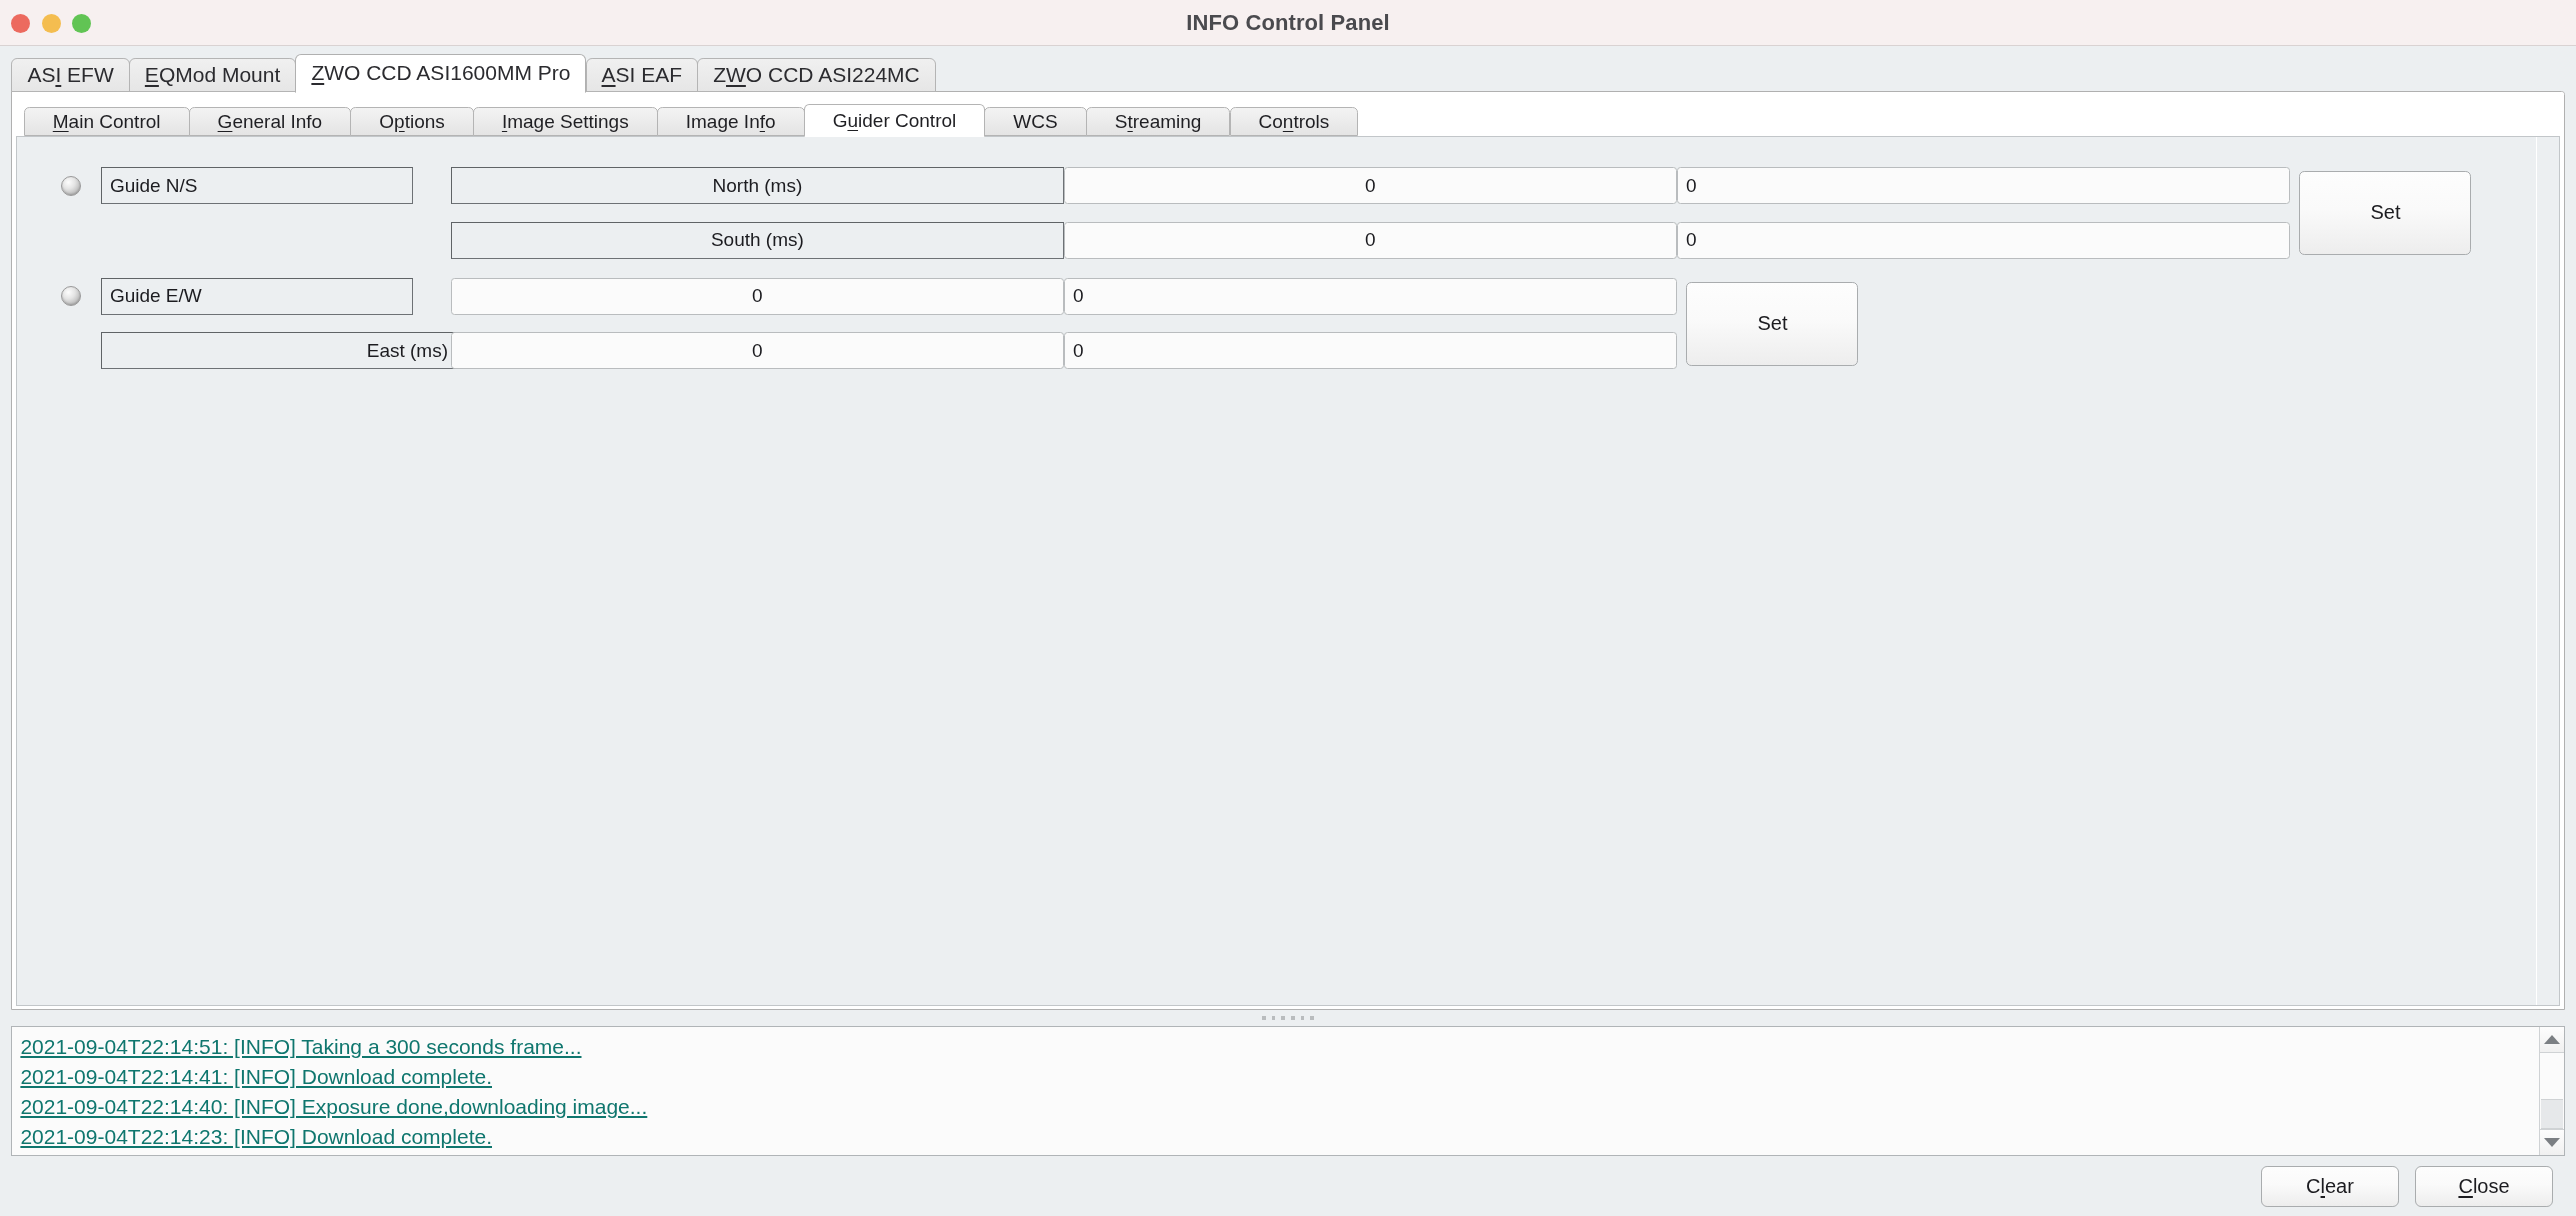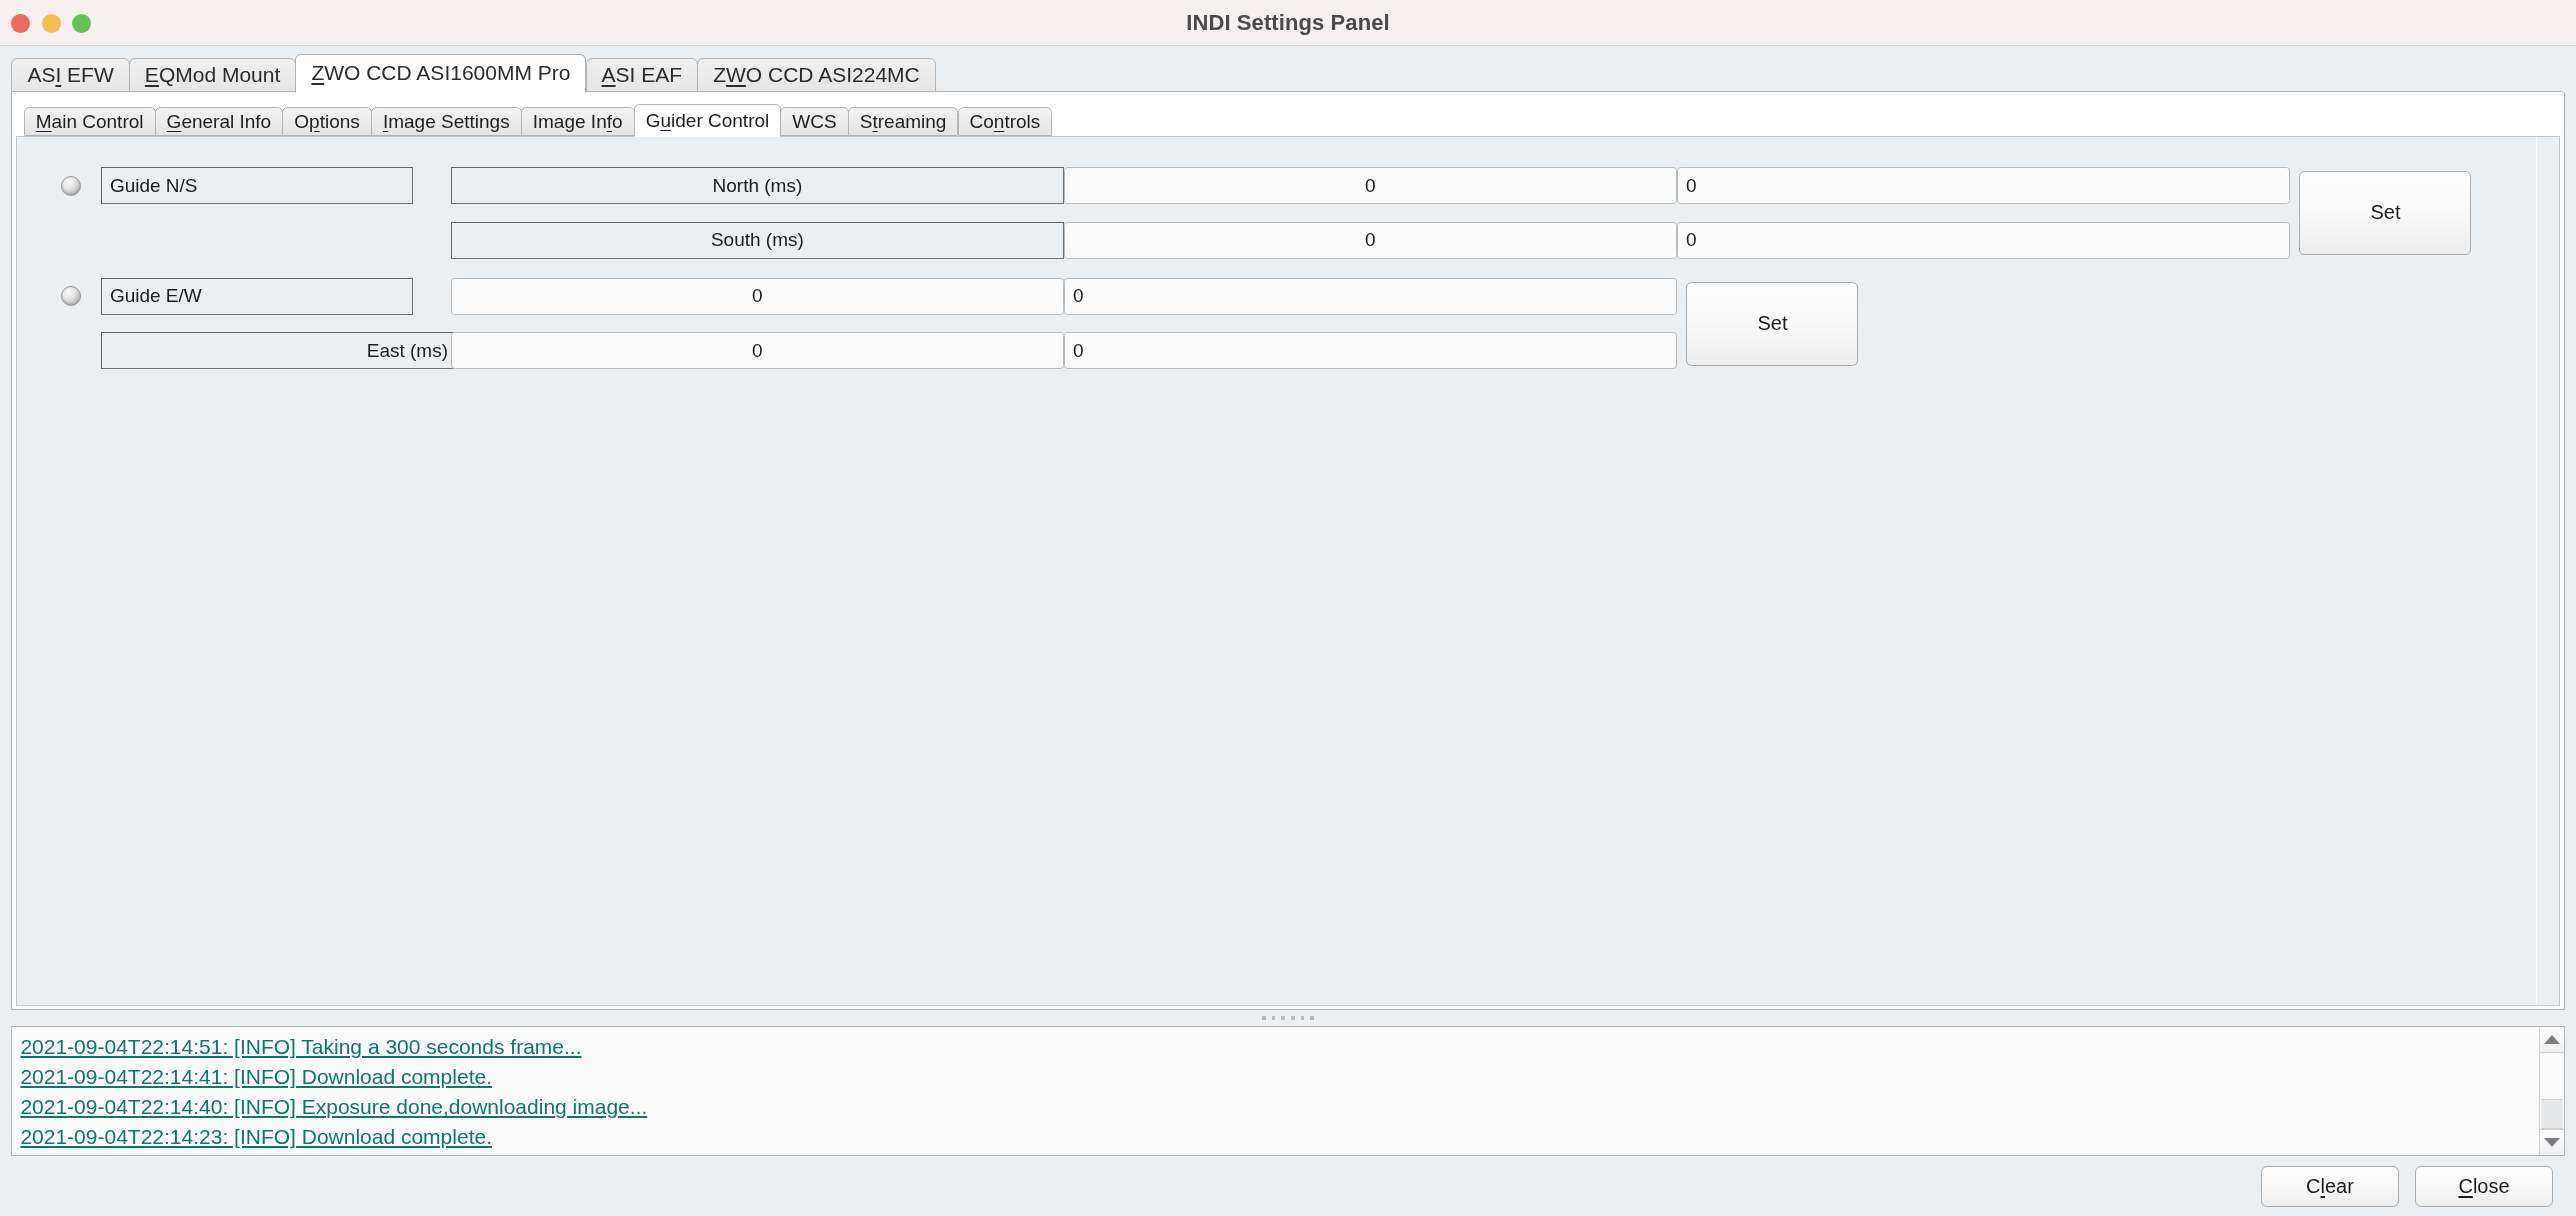--- a/index.html
+++ b/index.html
@@ -111,21 +111,21 @@
     height: 44px;
     padding: 8.8px 0 0 11.4px;
     display: flex;
     align-items: flex-end;
     background: #ffffff;
     position: relative;
     z-index: 3;
   }
   .sub-tab {
     height: 29px;
-    padding: 0 11px;
+    padding: 0 28px;
     display: flex;
     align-items: center;
     justify-content: center;
     font-size: 19px;
     color: #1f1f23;
     background: linear-gradient(#f3f3f3, #e4e4e4);
     border: 0.9px solid #b4b4b4;
     border-radius: 5.3px 5.3px 0 0;
     margin-right: -0.9px;
     white-space: nowrap;
@@ -342,21 +342,21 @@
 </style>
 </head>
 <body>
 
 <div id="titlebar">
   <div id="traffic">
     <span class="light red"></span>
     <span class="light yellow"></span>
     <span class="light green"></span>
   </div>
-  <div id="window-title">INDI Settings Panel</div>
+  <div id="window-title">INFO Control Panel</div>
 </div>
 
 <div id="window-body">
 
   <div id="device-tabs">
       <div class="dev-tab">
         <span>AS<span class="mn">I</span> EFW</span>
       </div>
       <div class="dev-tab">
         <span><span class="mn">E</span>QMod Mount</span>

